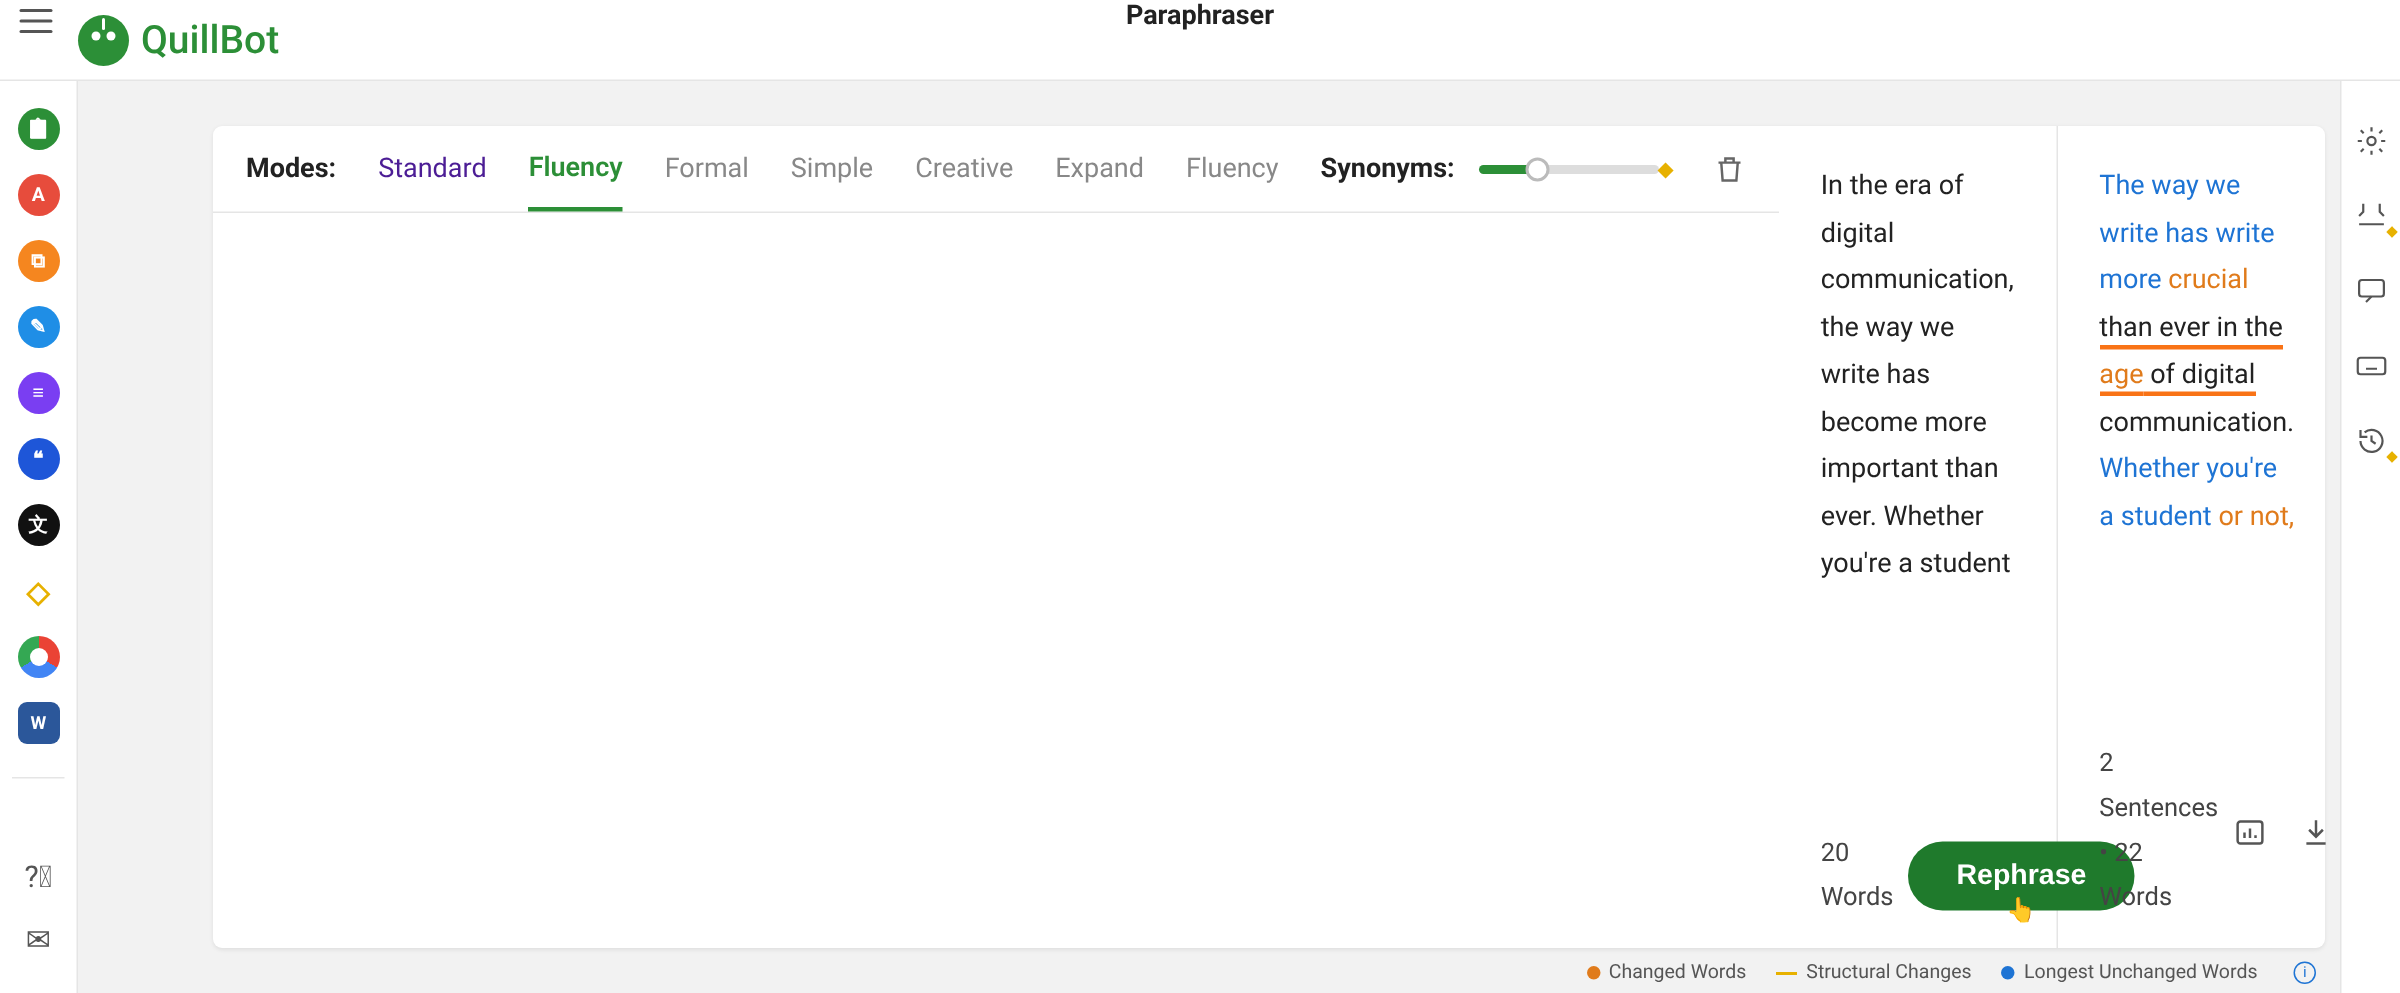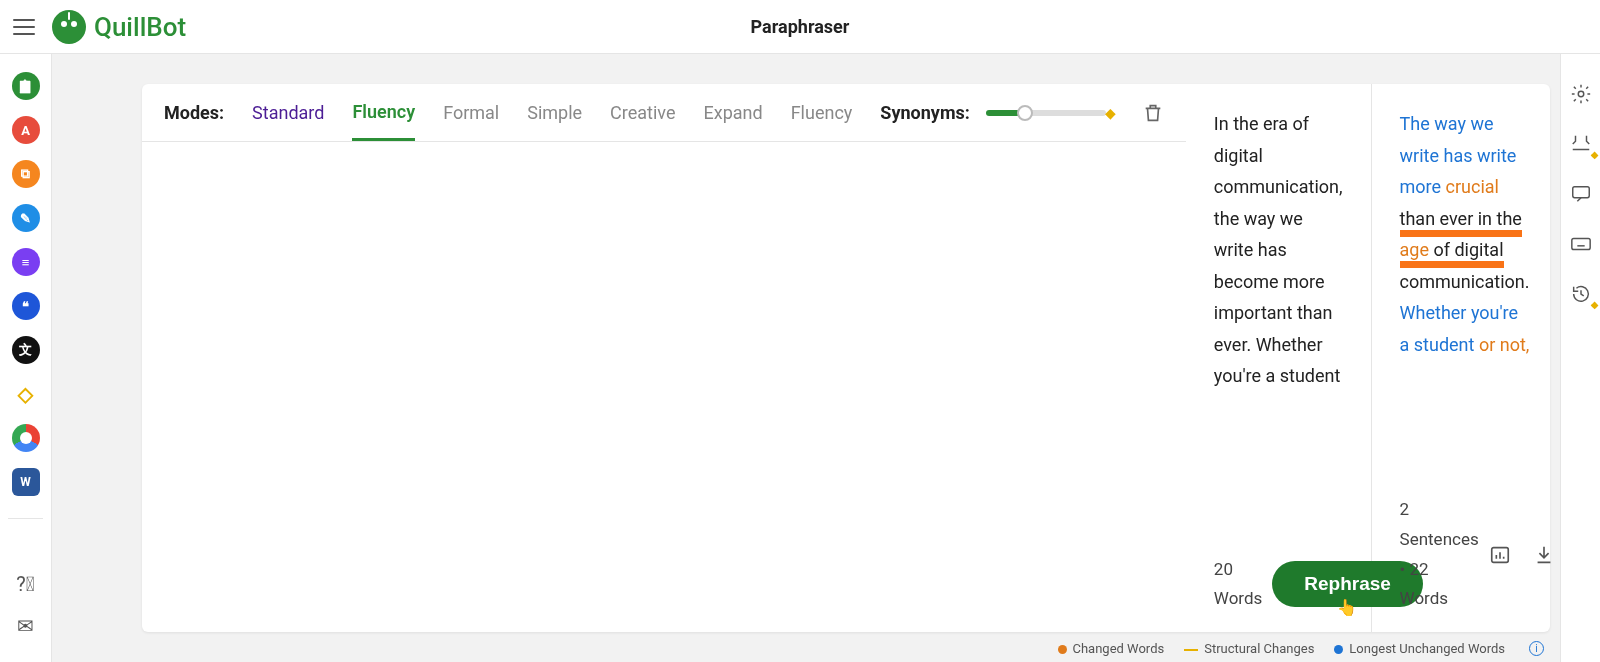--- a/index.html
+++ b/index.html
@@ -22,21 +22,21 @@
     font-family: -apple-system, BlinkMacSystemFont, "Segoe UI", Roboto, Arial, sans-serif;
     color: var(--text);
     background: #fff;
     overflow: hidden;
   }
 
   
   .header {
     position: absolute; inset: 0 0 auto 0;
     height: var(--header-h);
-    display: flex; align-items: center;
+    display: flex; 
     border-bottom: 1px solid var(--light-grey);
     padding: 0 30px 0 10px;
     background: #fff;
     z-index: 20;
   }
   .hamburger { width: 28px; height: 28px; display:flex; flex-direction:column; justify-content:center; gap:5px; cursor:pointer; margin-right:14px;}
   .hamburger span { height:2px; background:#555; width:22px; margin:0 auto; border-radius:2px;}
   .logo { display:flex; align-items:center; gap:8px; }
   .logo-mark { width:34px; height:34px; border-radius:50%; background:var(--green); position:relative; }
   .logo-mark::before,.logo-mark::after{content:"";position:absolute;background:#fff;}
@@ -103,21 +103,21 @@
   .pane.left{border-right:1px solid var(--light-grey);}
   .pane .footer{position:absolute;left:28px;right:28px;bottom:18px;display:flex;align-items:center;gap:10px;}
   .wordcount,.statline{color:#444;font-size:17px;}
   .rephrase-btn{margin-left:auto;background:var(--green-dark);color:#fff;border:none;border-radius:26px;padding:12px 32px;font-size:19px;font-weight:700;cursor:pointer;position:relative;}
   .cursor-hand{position:absolute;bottom:-10px;left:50%;transform:translateX(-50%);font-size:16px;color:#000;}
   .out-actions{margin-left:auto;display:flex;align-items:center;gap:22px;color:#555;}
   .out-actions .ico{width:22px;height:22px;cursor:pointer;}
 
   .blue{color:var(--blue-text);}
   .orange{color:var(--orange-text);}
-  .underline-y{border-bottom:7px solid #f97316;padding-bottom:1px;}
+  .underline-y{border-bottom:3px solid #f97316;padding-bottom:1px;}
 
   .legend{position:absolute;right:6px;bottom:-24px;display:flex;align-items:center;gap:20px;font-size:13px;color:#555;}
   .legend .dot{width:9px;height:9px;border-radius:50%;display:inline-block;margin-right:6px;vertical-align:middle;}
   .legend .dash{width:14px;height:2px;display:inline-block;margin-right:6px;vertical-align:middle;}
   .legend .info{width:15px;height:15px;border:1.5px solid #1e74d4;border-radius:50%;color:#1e74d4;display:inline-flex;align-items:center;justify-content:center;font-size:10px;margin-left:4px;}
 </style>
 </head>
 <body>
 
 <div class="header">

